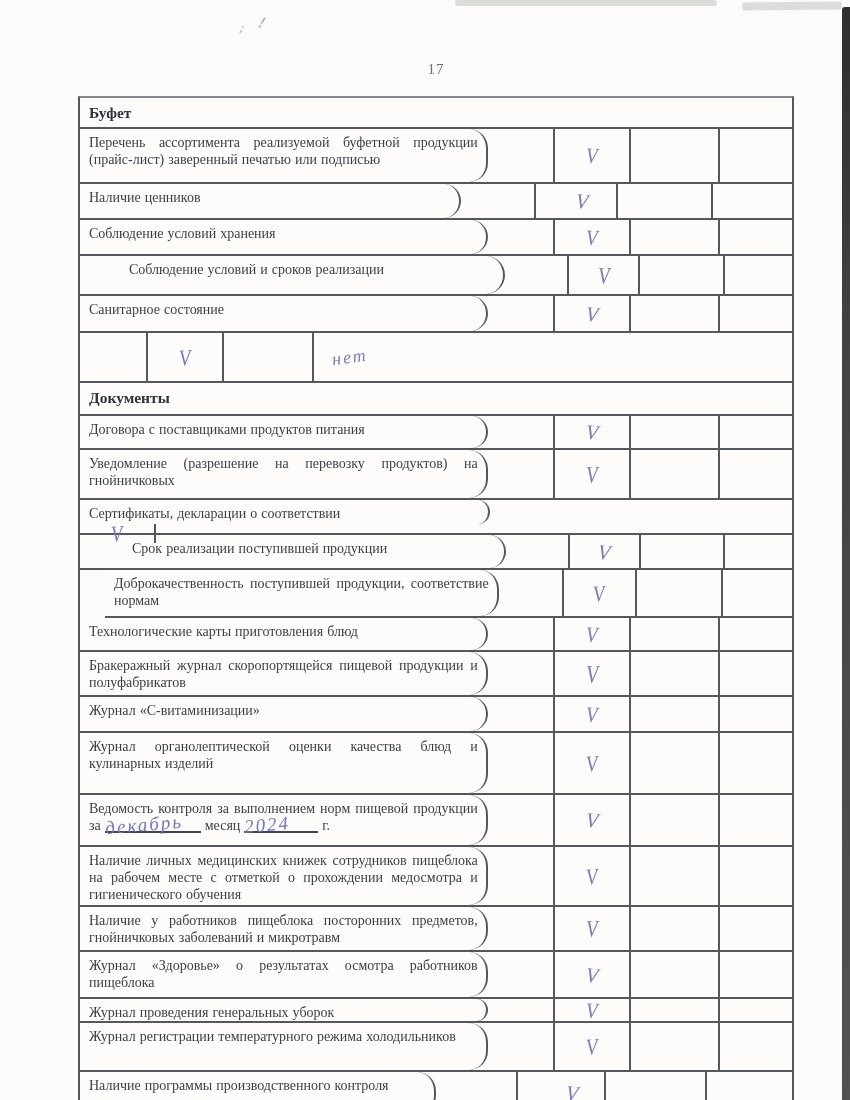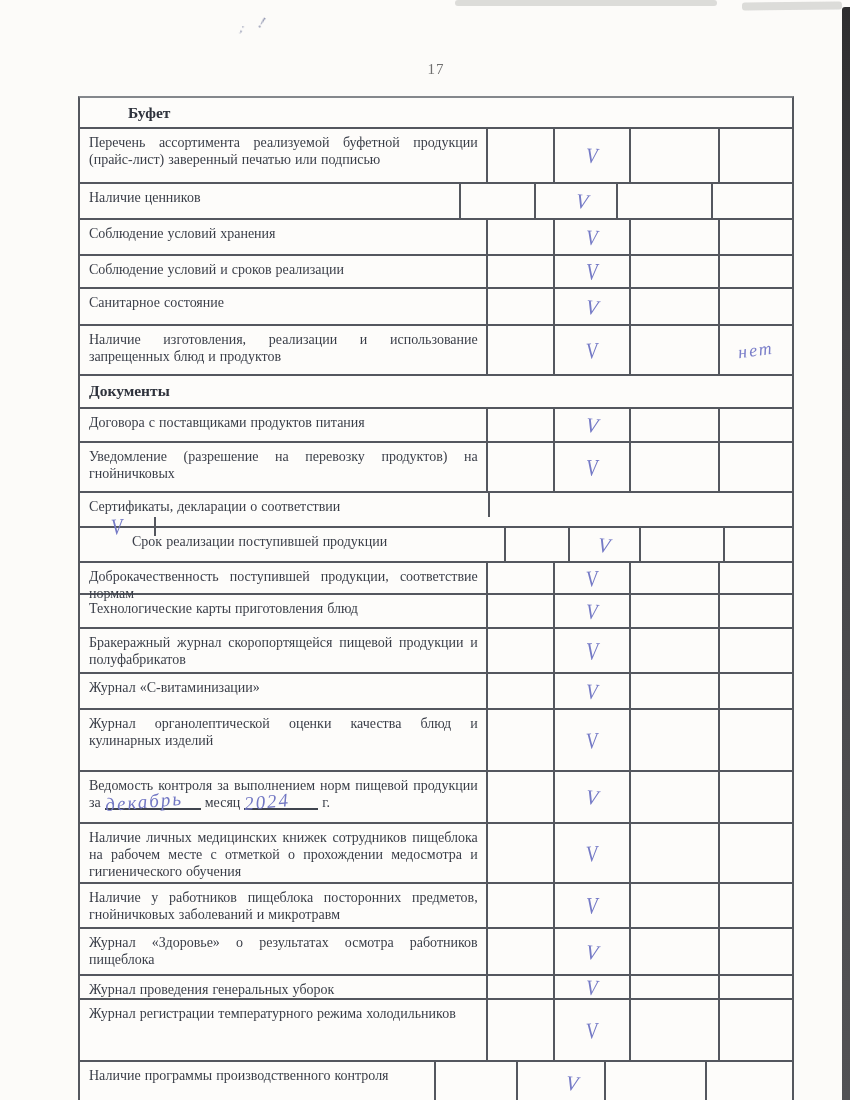--- a/index.html
+++ b/index.html
@@ -26,21 +26,21 @@
     font-size:15px;color:#6f6f6f;letter-spacing:1px;}
 
   
   .table{position:absolute;left:78px;top:96px;width:716px;box-sizing:border-box;
     border-left:2px solid #54575e;border-right:2px solid #54575e;border-top:2px solid #84878c;}
   .row{display:flex;box-sizing:border-box;border-bottom:2px solid #54575e;background:#fdfcfa;}
   .row.partial{border-bottom:none;overflow:hidden;}
   .cell{box-sizing:border-box;}
   .cell.text{width:410px;padding:5px 8px 2px 9px;font-size:14px;line-height:17px;
     color:#3a3e48;text-align:justify;text-align-last:left;word-spacing:.5px;
-    border-right:2px solid #54575e;}
+    border-right:2px solid #54575e;border-radius:19px;}
   .cell.c1{width:68px;border-right:2px solid #54575e;}
   .cell.c2{width:76px;border-right:2px solid #54575e;display:flex;align-items:center;justify-content:center;}
   .cell.c3{width:90px;border-right:2px solid #54575e;}
   .cell.c4{width:72px;display:flex;align-items:center;justify-content:center;}
   .row.section .cell.section-title{width:100%;padding:6px 8px 2px 9px;
     font-size:15.5px;font-weight:bold;color:#2f333d;}
   .check{font-style:italic;font-size:19px;color:#757ac6;line-height:1;
     transform:rotate(2deg) scaleY(1.15);}
   .row:nth-child(odd) .check{transform:rotate(-4deg) scaleY(1.2);}
   .row:nth-child(3n) .check{transform:rotate(6deg) scaleY(1.05);font-size:20px;}
@@ -61,21 +61,21 @@
 <div class="streak s1"></div>
 <div class="streak s2"></div>
 <div class="edge-bar"></div>
 <span class="smudge m1">;</span>
 <span class="smudge m2">!</span>
 <div class="pen-slash"></div>
 
 <div class="page-number">17</div>
 
 <div class="table" id="table-host">
-    <div class="row section" style="height: 31px; padding-left: 39px;">
+    <div class="row section" style="height: 31px;">
       <div class="cell section-title">Буфет</div>
     </div>
     <div class="row item" style="height: 55px;">
       <div class="cell text">Перечень ассортимента реализуемой буфетной продукции (прайс-лист) заверенный печатью или подписью</div>
       <div class="cell c1"></div>
       <div class="cell c2">
         <span class="check">V</span>
       </div>
       <div class="cell c3"></div>
       <div class="cell c4"></div>
@@ -91,40 +91,39 @@
     </div>
     <div class="row item" style="height: 36px;">
       <div class="cell text">Соблюдение условий хранения</div>
       <div class="cell c1"></div>
       <div class="cell c2">
         <span class="check">V</span>
       </div>
       <div class="cell c3"></div>
       <div class="cell c4"></div>
     </div>
-    <div class="row item" style="height: 33px;">
+    <div class="row item" style="height: 40px; padding-left: 40px;">
       <div class="cell text">Соблюдение условий и сроков реализации</div>
       <div class="cell c1"></div>
       <div class="cell c2">
         <span class="check">V</span>
       </div>
       <div class="cell c3"></div>
       <div class="cell c4"></div>
     </div>
     <div class="row item" style="height: 37px;">
       <div class="cell text">Санитарное состояние</div>
       <div class="cell c1"></div>
       <div class="cell c2">
         <span class="check">V</span>
       </div>
       <div class="cell c3"></div>
       <div class="cell c4"></div>
     </div>
     <div class="row item" style="height: 50px;">
-      <div class="cell text">Наличие изготовления, реализации и использование запрещенных блюд и продуктов</div>
       <div class="cell c1"></div>
       <div class="cell c2">
         <span class="check">V</span>
       </div>
       <div class="cell c3"></div>
       <div class="cell c4">
         <span class="note-hand">нет</span>
       </div>
     </div>
     <div class="row section" style="height: 33px;">
@@ -159,21 +158,21 @@
     </div>
     <div class="row item" style="height: 35px; padding-left: 43px;">
       <div class="cell text">Срок реализации поступившей продукции</div>
       <div class="cell c1"></div>
       <div class="cell c2">
         <span class="check">V</span>
       </div>
       <div class="cell c3"></div>
       <div class="cell c4"></div>
     </div>
-    <div class="row item" style="height: 32px;">
+    <div class="row item" style="height: 48px; margin-left: 25px;">
       <div class="cell text">Доброкачественность поступившей продукции, соответствие нормам</div>
       <div class="cell c1"></div>
       <div class="cell c2">
         <span class="check">V</span>
       </div>
       <div class="cell c3"></div>
       <div class="cell c4"></div>
     </div>
     <div class="row item" style="height: 34px;">
       <div class="cell text">Технологические карты приготовления блюд</div>
@@ -249,21 +248,21 @@
     </div>
     <div class="row item" style="height: 24px;">
       <div class="cell text">Журнал проведения генеральных уборок</div>
       <div class="cell c1"></div>
       <div class="cell c2">
         <span class="check">V</span>
       </div>
       <div class="cell c3"></div>
       <div class="cell c4"></div>
     </div>
-    <div class="row item" style="height: 62px;">
+    <div class="row item" style="height: 49px;">
       <div class="cell text">Журнал регистрации температурного режима холодильников</div>
       <div class="cell c1"></div>
       <div class="cell c2">
         <span class="check">V</span>
       </div>
       <div class="cell c3"></div>
       <div class="cell c4"></div>
     </div>
     <div class="row item" style="height: 44px; gap: 23px;">
       <div class="cell text">Наличие программы производственного контроля</div>

